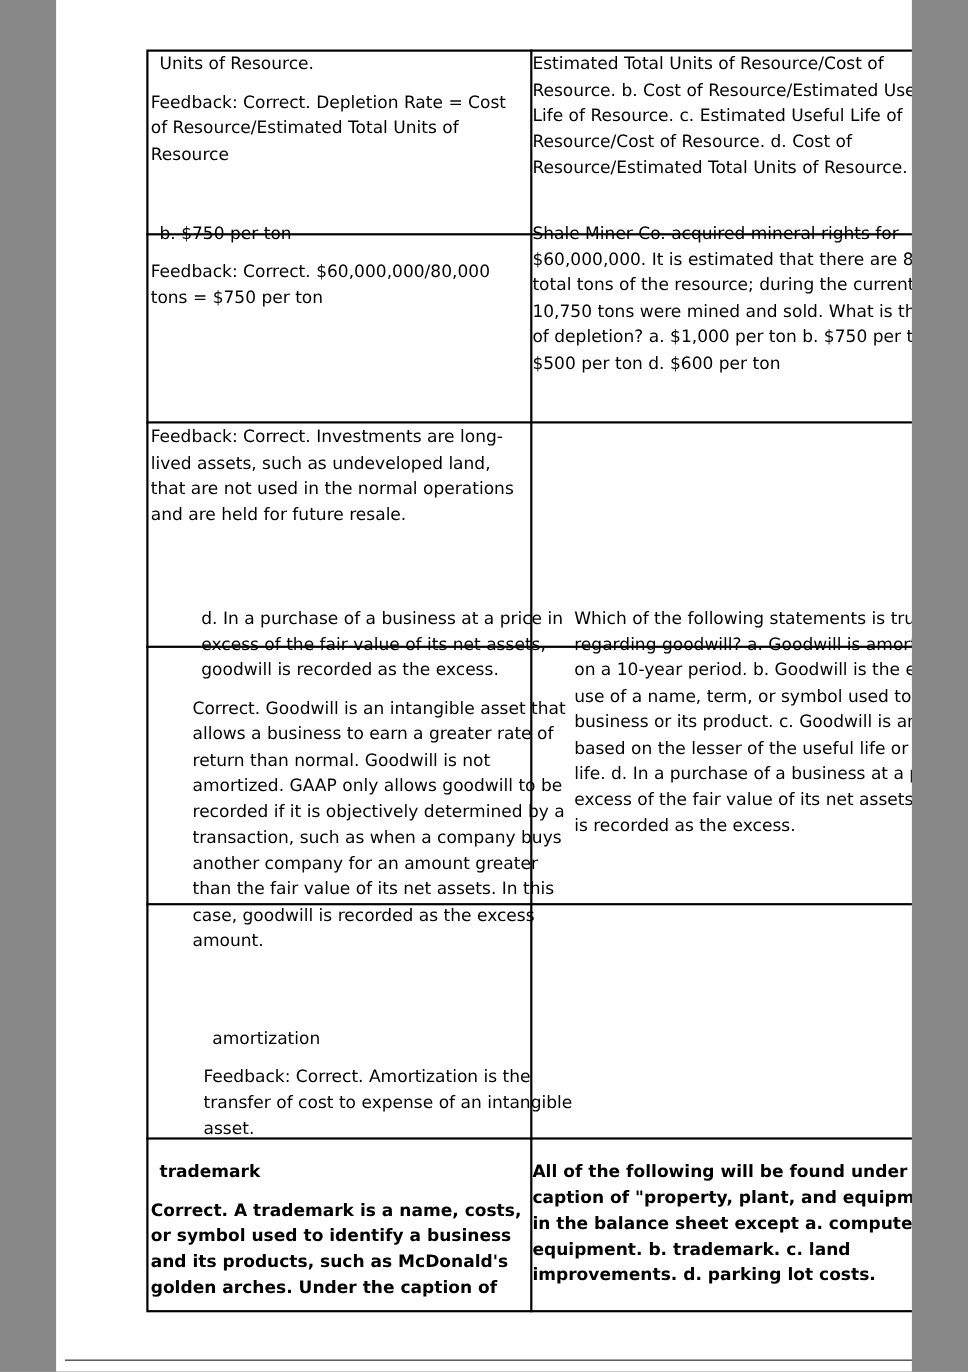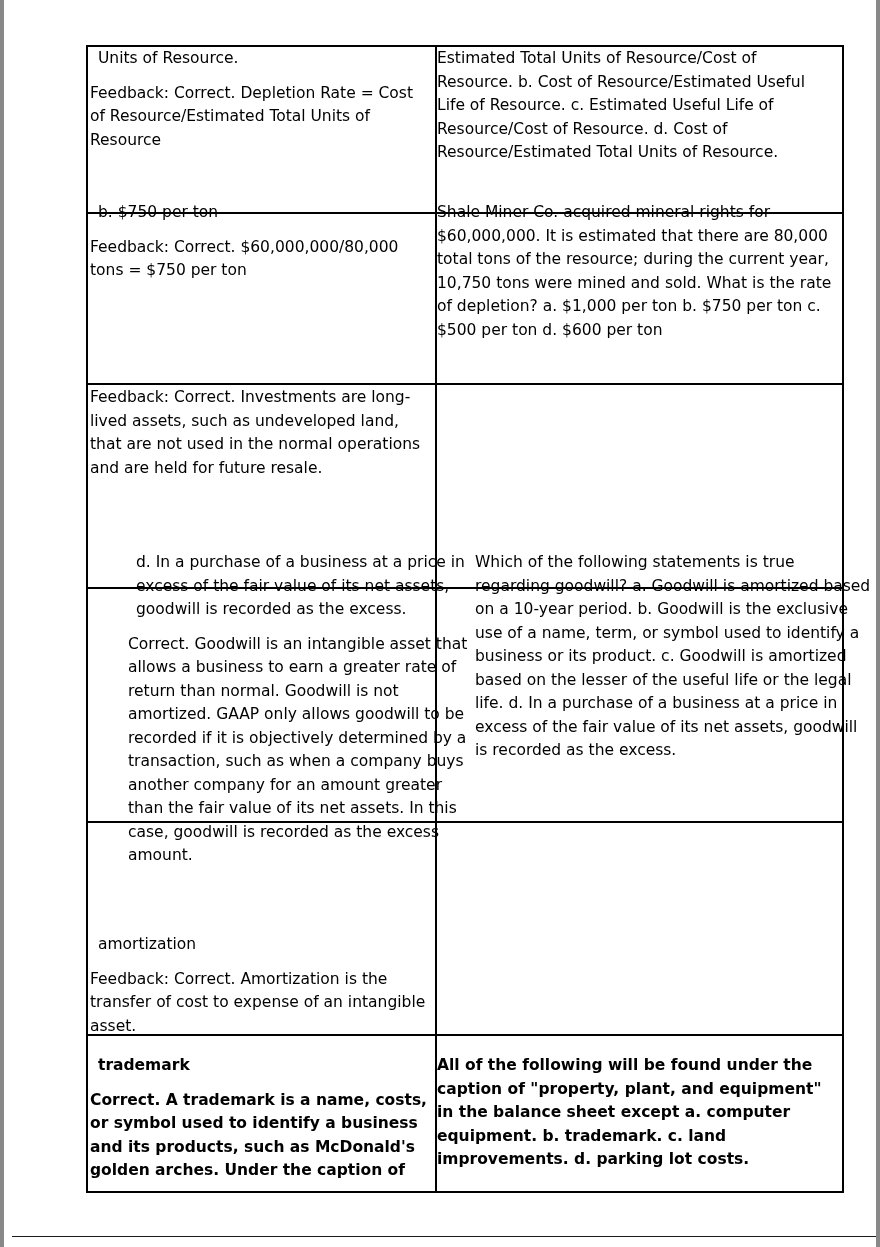--- a/index.html
+++ b/index.html
@@ -1,18 +1,18 @@
 <!DOCTYPE html>
 <html><head>
 <meta charset="utf-8">
 <style>
   html,body{margin:0;padding:0;background:#888;}
   .page{
     position:relative;
-    width:872px;height:1247px;
+    width:778px;height:1247px;
     background:#ffffff;
     font-family:"DejaVu Sans", sans-serif;
     color:#000;
     overflow:hidden;
     margin:0 auto;
   }
   
   .frame{
     position:absolute;left:82px;top:45px;width:758px;height:1148px;
     border:2px solid #000;box-sizing:border-box;
@@ -29,21 +29,21 @@
     background:transparent;
   }
   .cell p{margin:0 0 11px 0;}
   .cell p.title{padding-left:8px;}
   .cL{left:86px;width:342px;}
   .cR{left:433px;width:396px;}
   .r1{top:47px;}
   .r2{top:201px;}
   .r3{top:386px;}
   .r4{top:551px;margin-left:38px;}
-  .r5{top:933px;}
+  .r5{top:933px;margin-left:48px;}
   .r6{top:1054px;font-weight:bold;}
 </style>
 </head>
 <body>
 
 <div class="page">
 
   <div class="frame"></div>
   <div class="vline"></div>
   <div class="hline h1"></div>

